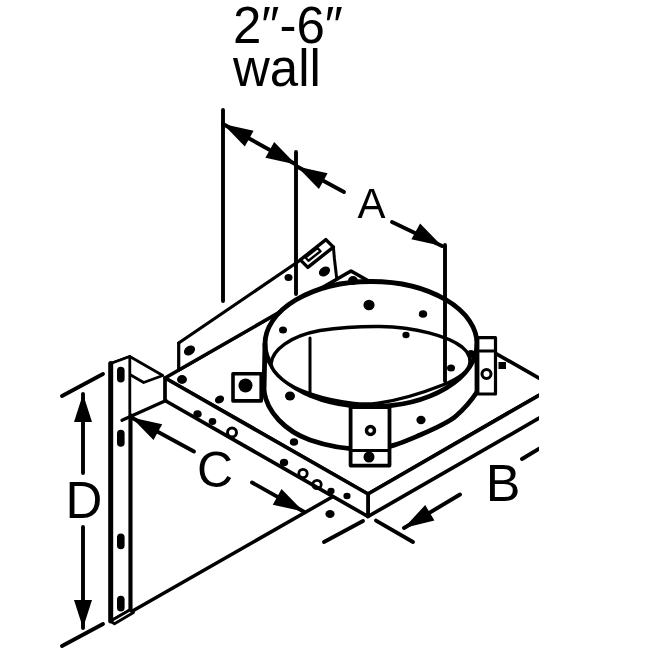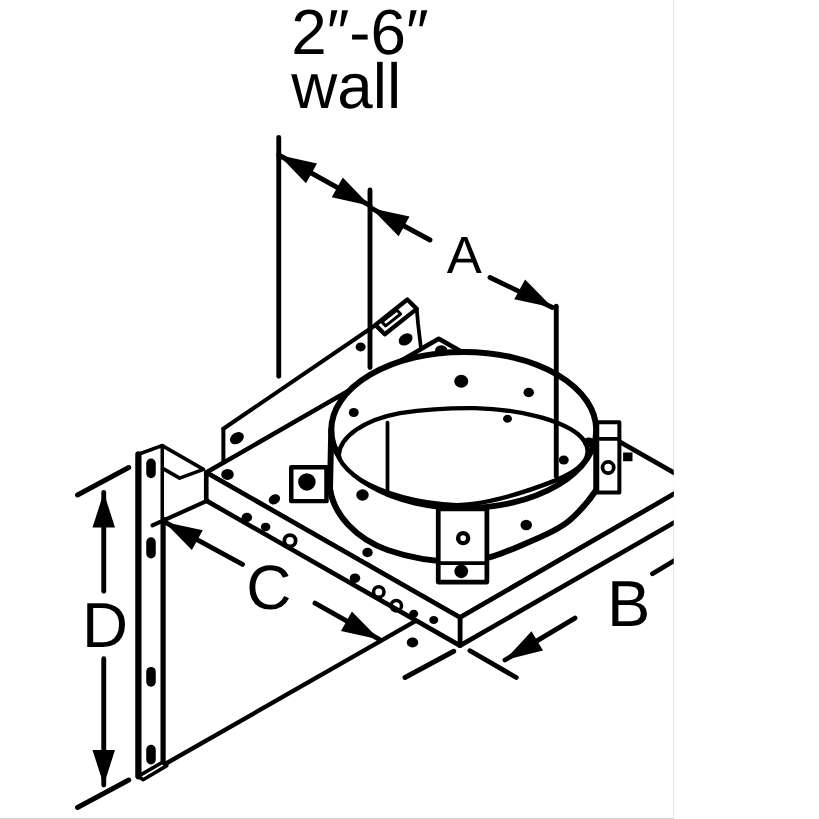--- a/index.html
+++ b/index.html
@@ -1,16 +1,16 @@
 <!DOCTYPE html>
 <html><head>
 <meta charset="utf-8">
 <style>
   html,body{margin:0;padding:0;background:#fff;}
-  #wrap{width:539px;height:655px;position:relative;background:#737373;overflow:hidden;}
+  #wrap{width:539px;height:655px;position:relative;background:#5eead4;overflow:hidden;}
   svg{display:block;}
   text{font-family:"Liberation Sans", sans-serif;fill:#000;}
 </style>
 </head>
 <body>
 <div id="wrap">
 <svg width="655" height="655" viewBox="0 0 655 655">
 <rect x="0" y="0" width="655" height="655" fill="#fff"></rect>
 
 <g stroke="#000" fill="none" stroke-linecap="round" stroke-linejoin="round">

